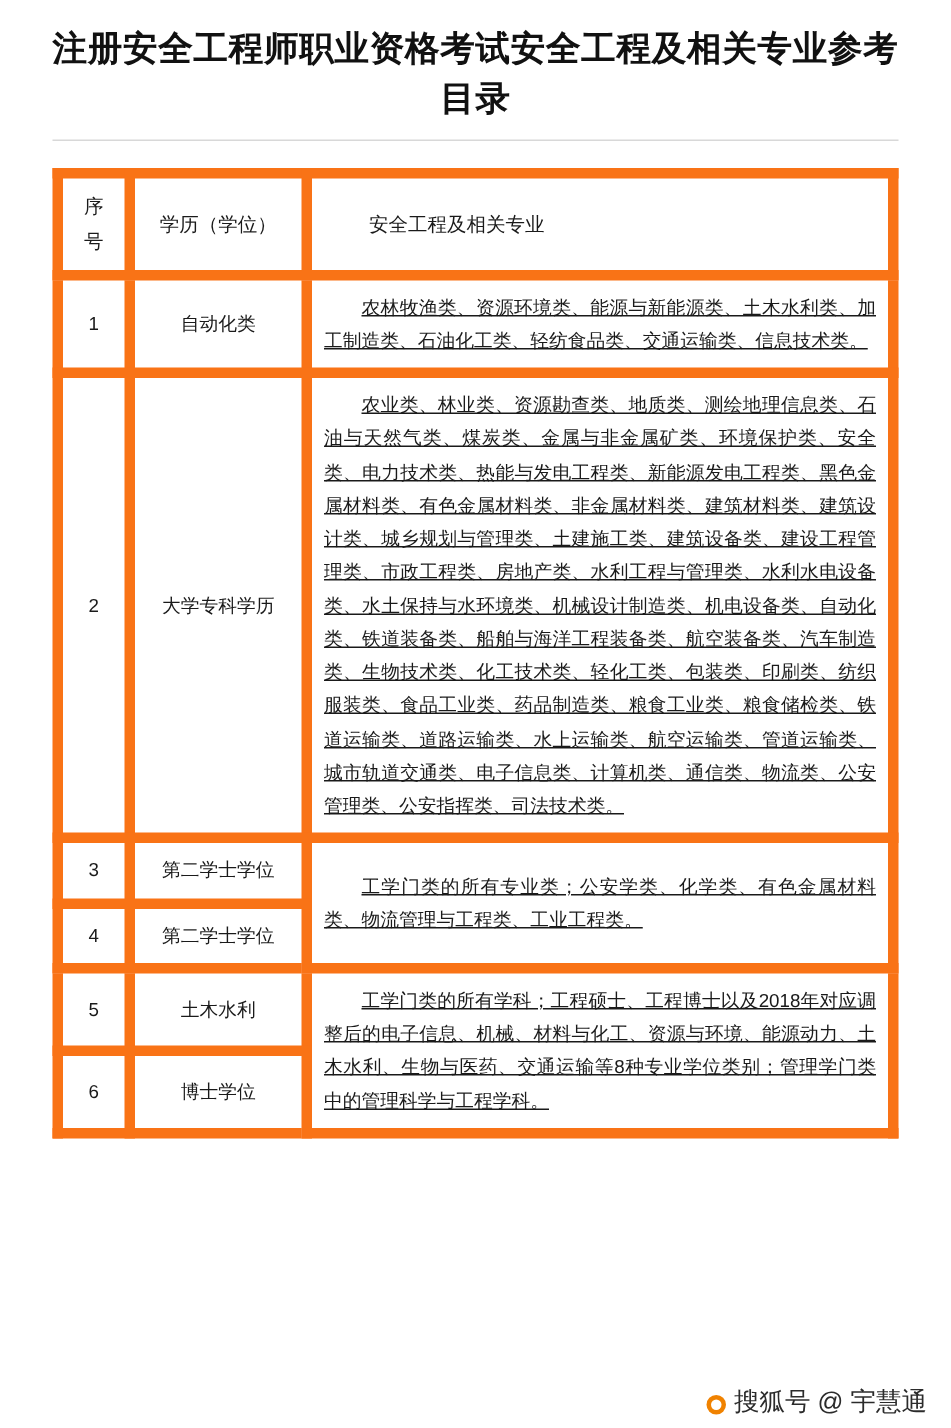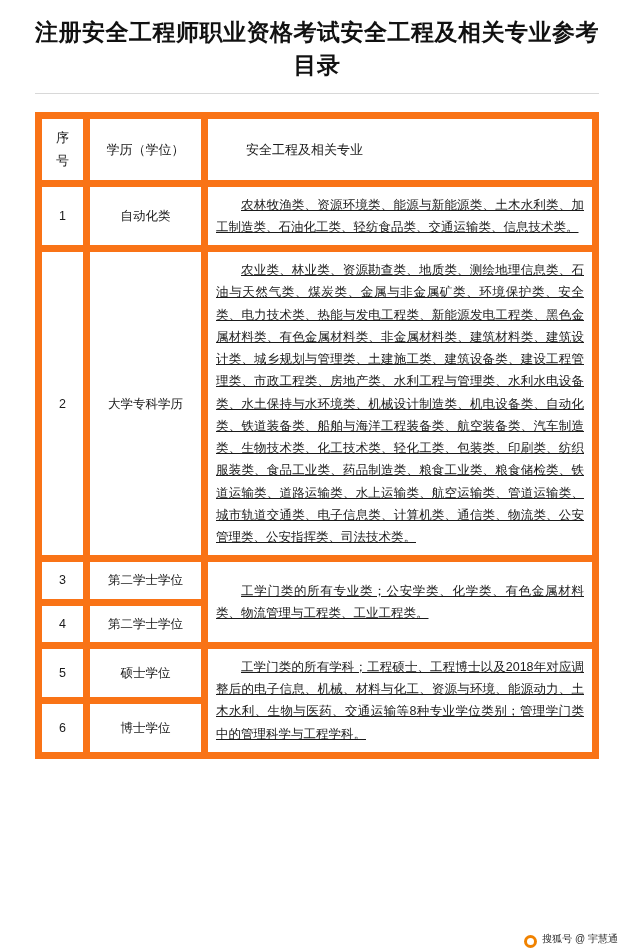--- a/index.html
+++ b/index.html
@@ -97,21 +97,21 @@
     right: 16px;
     bottom: 6px;
     display: flex;
     align-items: center;
     gap: 5px;
     font-size: 12.5px;
     color: #2b2b2b;
   }
   .sohu-mark {
     display: inline-block;
-    font-size: 10px;
+    font-size: 17px;
     color: #2b2b2b;
   }
   .sohu-logo {
     display: inline-block;
     width: 13px;
     height: 13px;
     border-radius: 50%;
     background: #f08200;
     position: relative;
     top: 2px;
@@ -169,21 +169,21 @@
           <td class="cell-major indent" rowspan="2">工学门类的所有专业类；公安学类、化学类、有色金属材料类、物流管理与工程类、工业工程类。</td>
         </tr>
 
         <tr>
           <td class="cell-center">4</td>
           <td class="cell-center">第二学士学位</td>
         </tr>
 
         <tr>
           <td class="cell-center">5</td>
-          <td class="cell-center">硕士学位</td>
+          <td class="cell-center">土木水利</td>
           <td class="cell-major indent" rowspan="2">工学门类的所有学科；工程硕士、工程博士以及2018年对应调整后的电子信息、机械、材料与化工、资源与环境、能源动力、土木水利、生物与医药、交通运输等8种专业学位类别；管理学门类中的管理科学与工程学科。</td>
         </tr>
 
         <tr>
           <td class="cell-center">6</td>
           <td class="cell-center">博士学位</td>
         </tr>
       </tbody>
     </table>
   </div>

